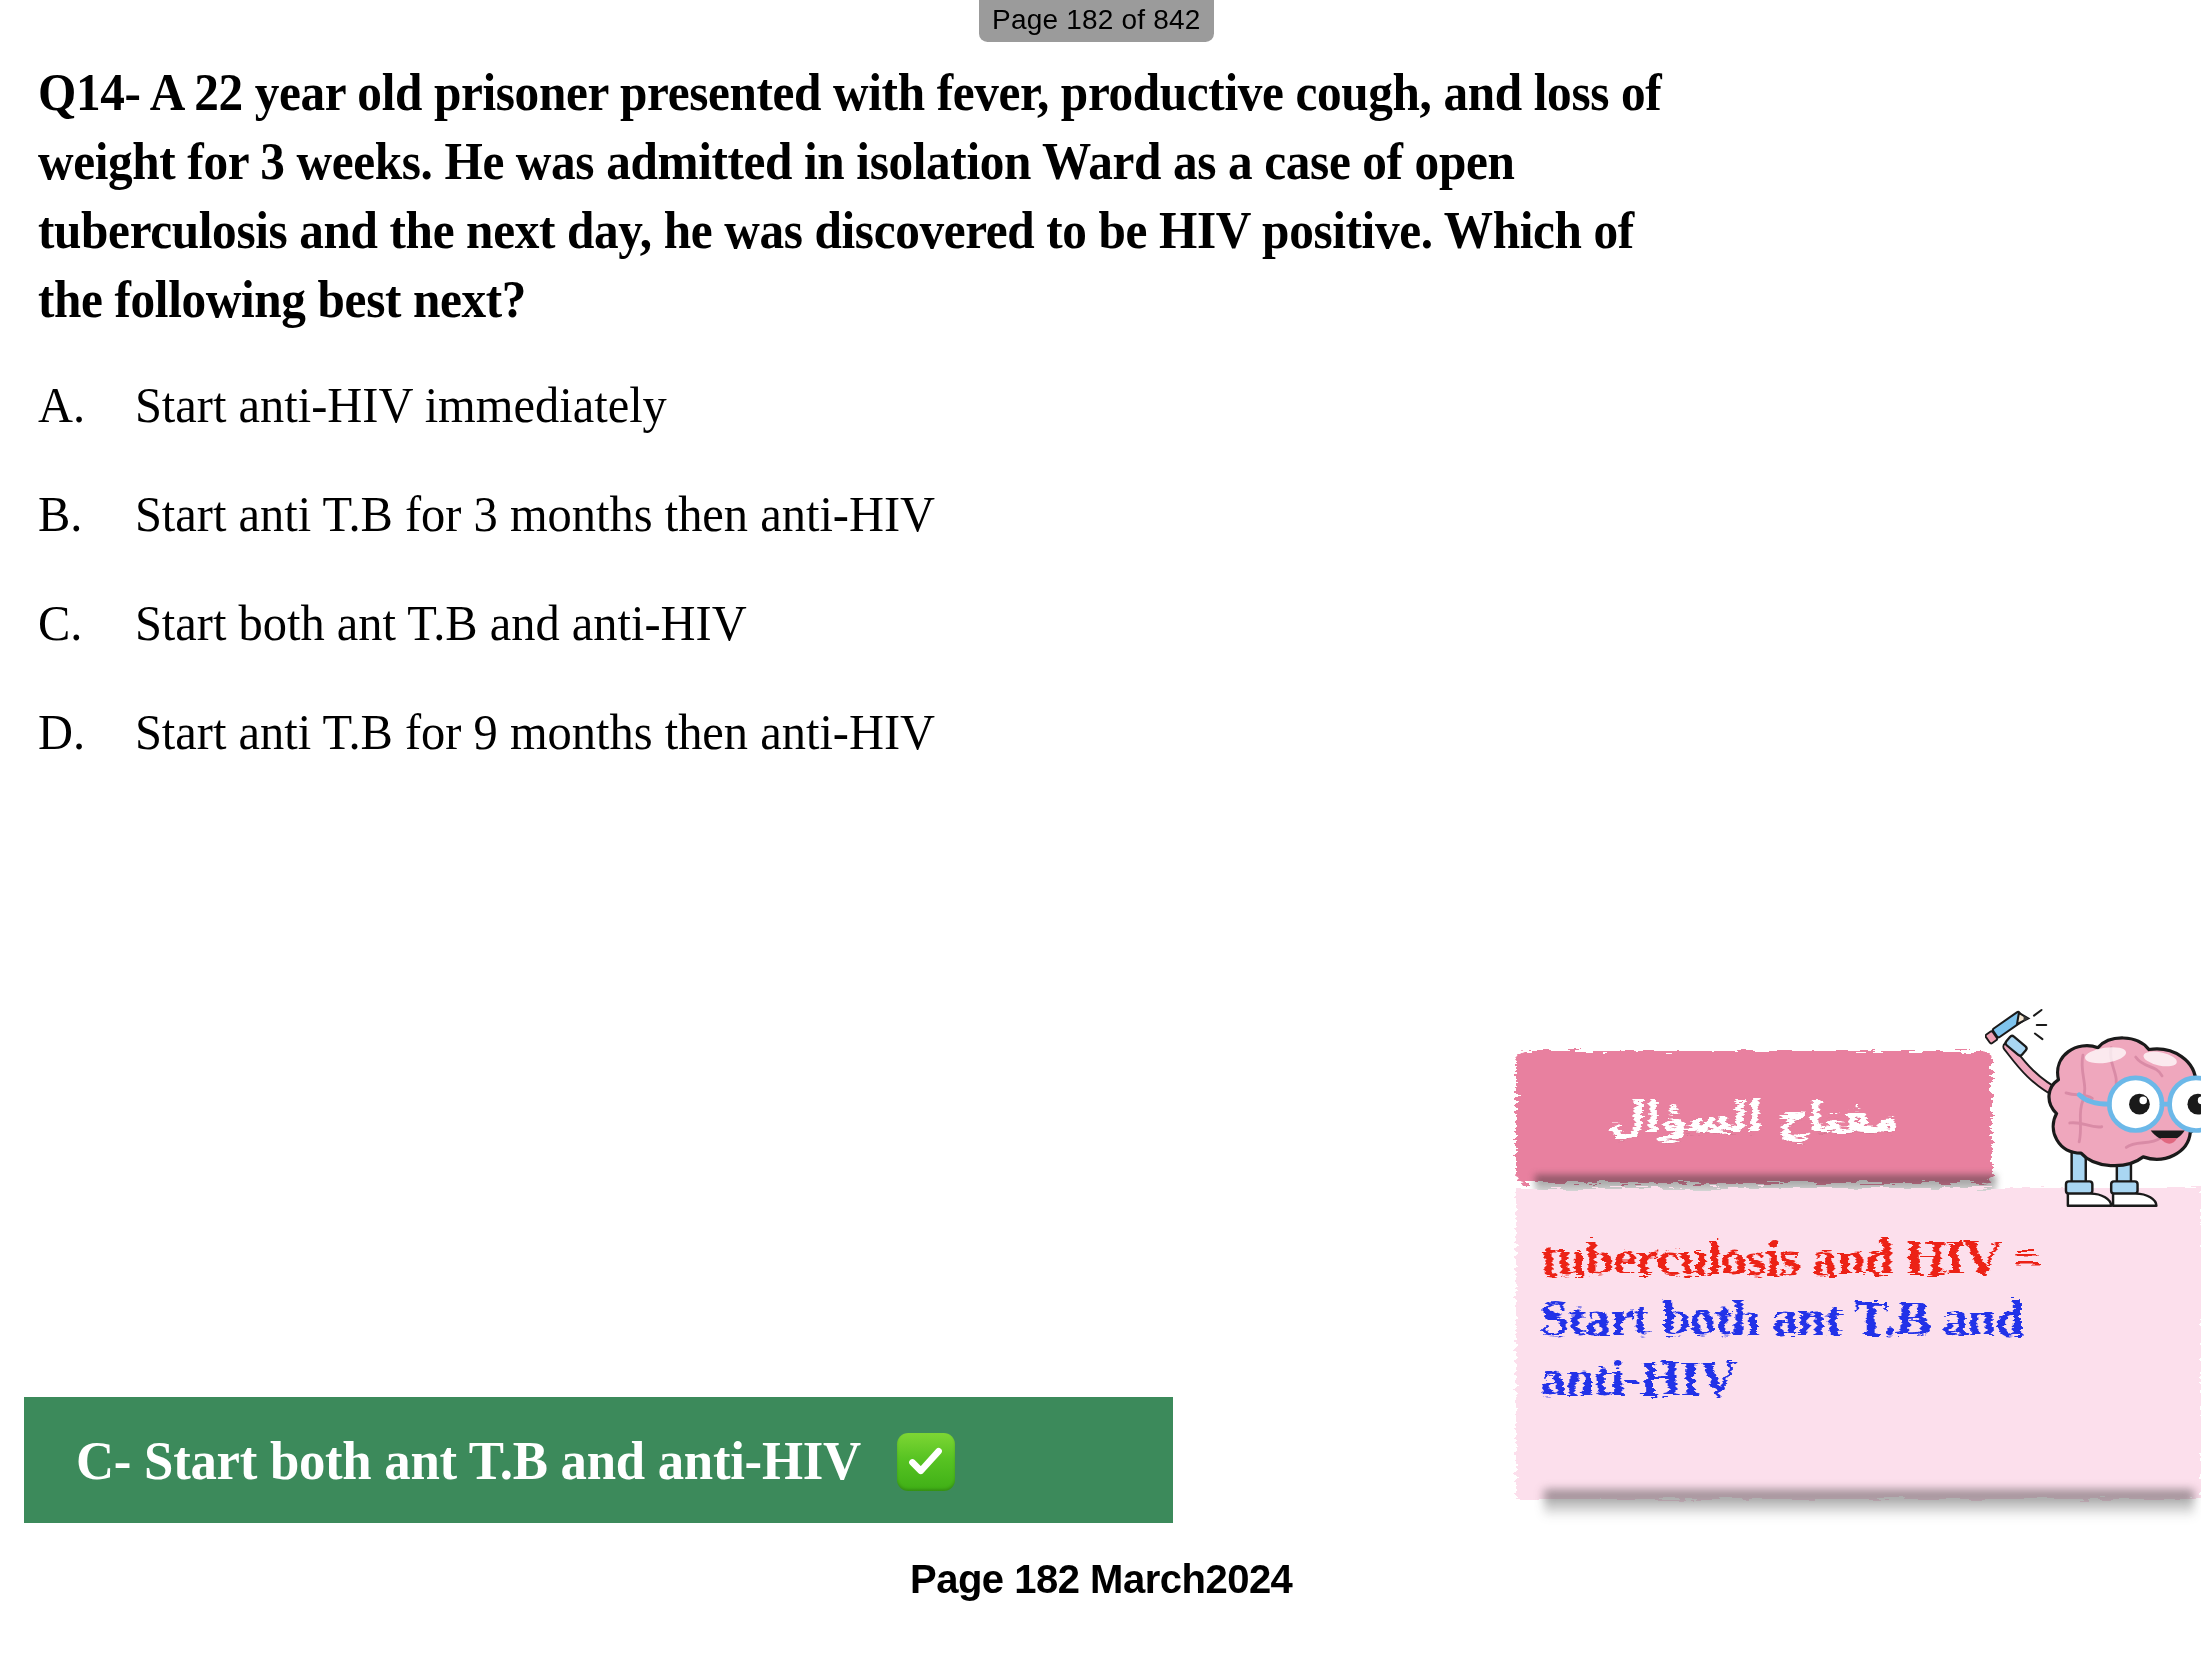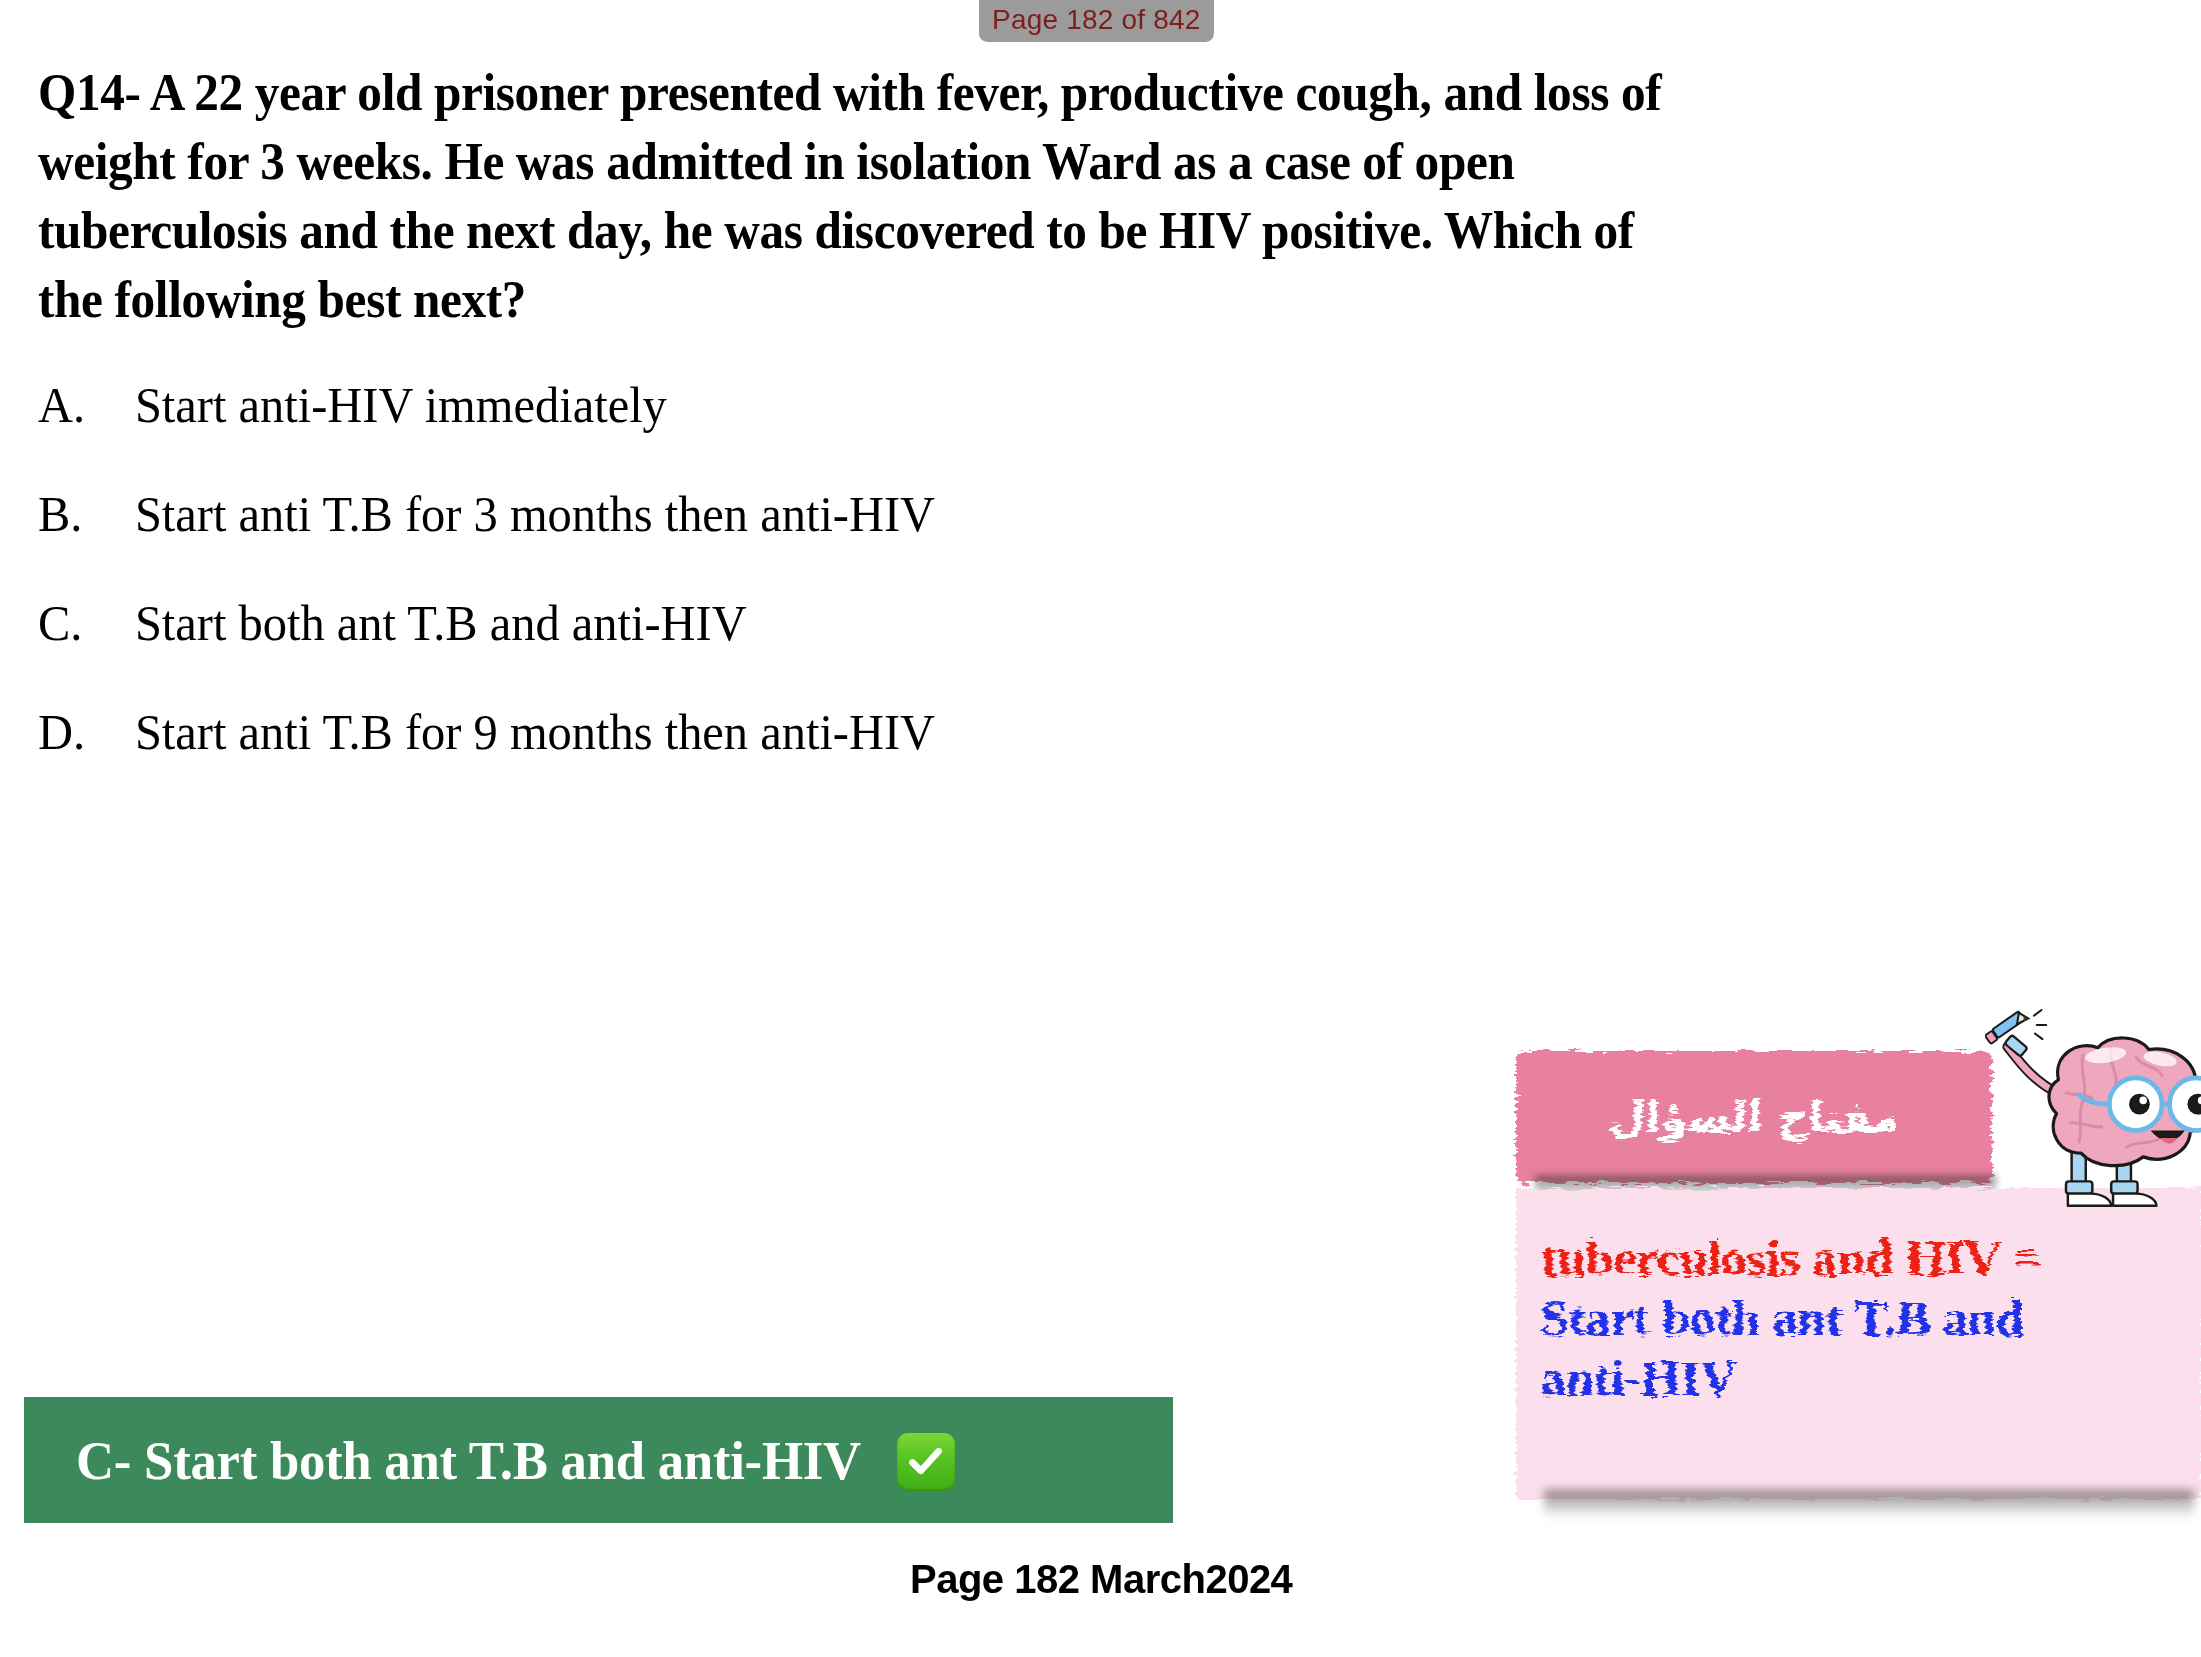--- a/index.html
+++ b/index.html
@@ -15,21 +15,21 @@
     font-family: "Liberation Serif", serif;
     -webkit-font-smoothing: antialiased;
   }
 
   
   .page-badge {
     position: absolute;
     top: 0px;
     left: 979px;
     background: #9b9b9b;
-    color: #7f1d1d;
+    color: #000000;
     font-family: "Liberation Sans", sans-serif;
     font-size: 28px;
     line-height: 1;
     padding: 5.6px 13px 8.5px 13px;
     border-bottom-left-radius: 8.5px;
     border-bottom-right-radius: 8.5px;
     letter-spacing: 0.2px;
     white-space: nowrap;
   }
 

